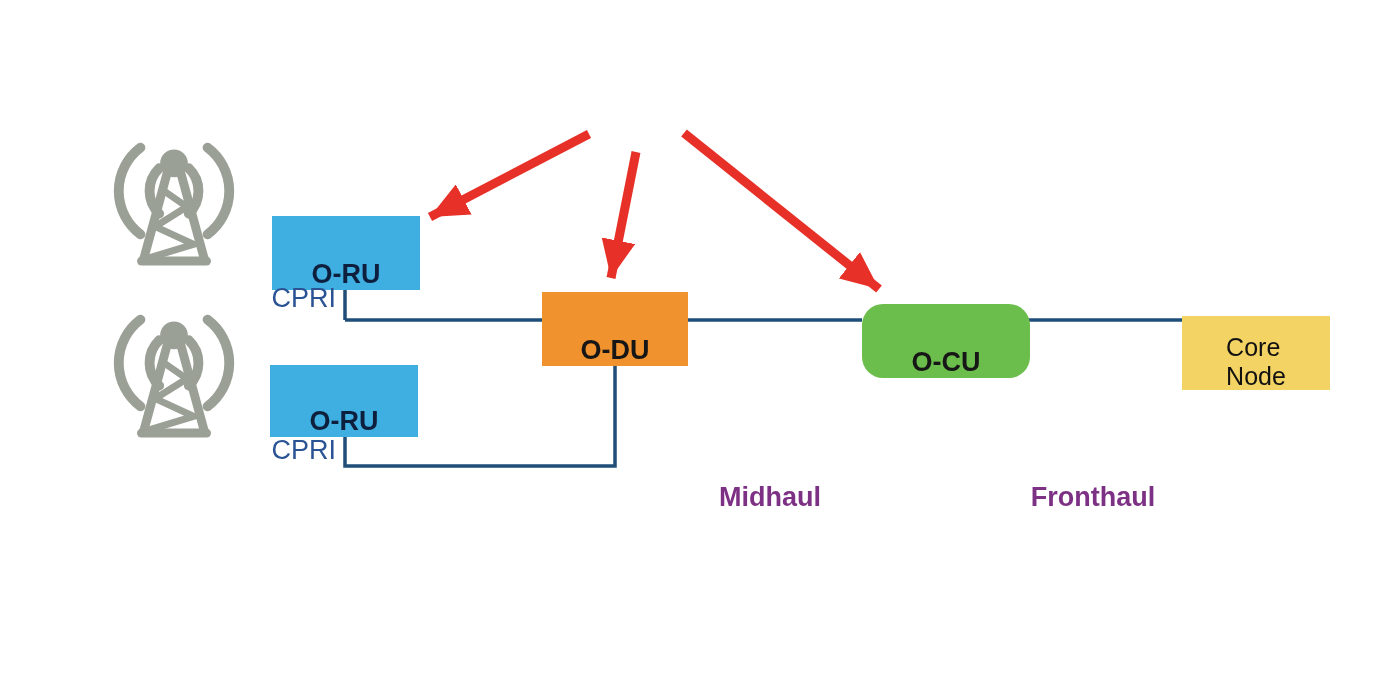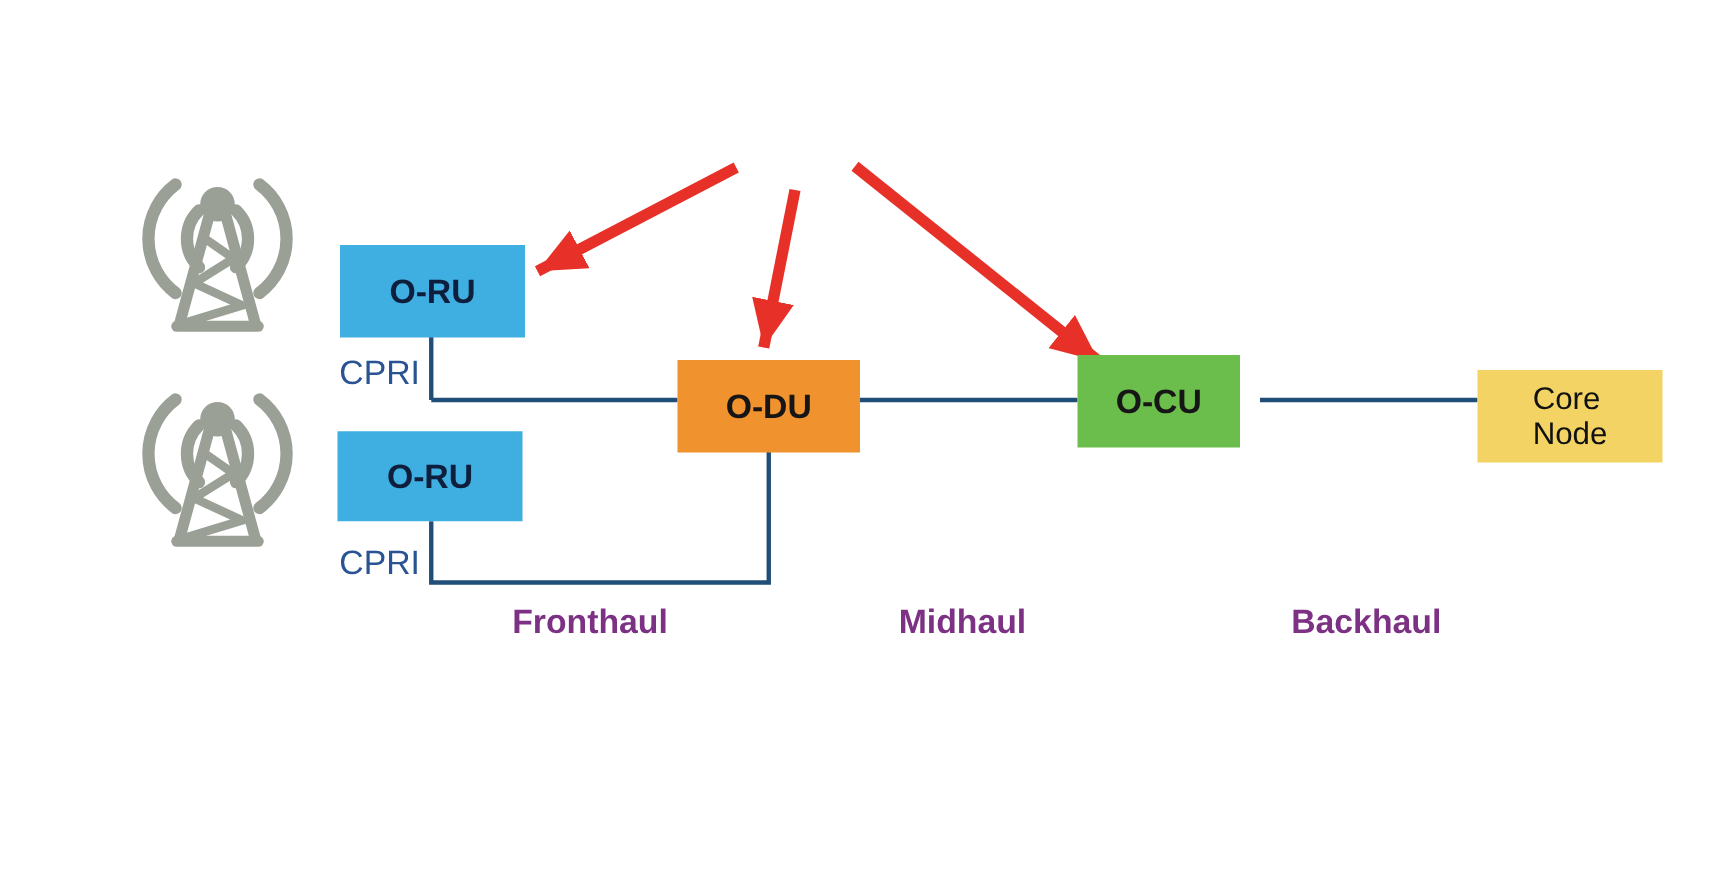--- a/index.html
+++ b/index.html
@@ -18,26 +18,26 @@
   html,body{width:1379px;height:698px;background:#ffffff;overflow:hidden;
     font-family:"Liberation Sans", sans-serif;}
   .stage{position:relative;width:1379px;height:698px;background:#ffffff;}
 
   .layer-svg{position:absolute;left:0;top:0;width:1379px;height:698px;}
 
   .connector{stroke:var(--connector);stroke-width:3.5;fill:none;}
   .arrow-shaft{stroke:var(--open-red);stroke-width:9;fill:none;stroke-linecap:butt;}
   .arrow-head-poly{fill:var(--open-red);}
 
-  .node{position:absolute;display:flex;align-items:center;justify-content:center;
-    color:var(--node-text);font-weight:bold;font-size:27px;}
+  .node{position:absolute;display:flex;align-items:flex-end;justify-content:center;
+    color:var(--node-text);font-weight:bold;font-size:27px;margin-top:20px;}
   .node-oru-top{left:272px;top:196px;width:148px;height:74px;background:var(--oru-fill);color:#0E1F3D;}
   .node-oru-bottom{left:270px;top:345px;width:148px;height:72px;background:var(--oru-fill);color:#0E1F3D;}
-  .node-odu{left:542px;top:288px;width:146px;height:74px;background:var(--odu-fill);color:#161616;}
-  .node-ocu{left:862px;top:284px;width:130px;height:74px;background:var(--ocu-fill);color:#161616;}
+  .node-odu{left:542px;top:272px;width:146px;height:74px;background:var(--odu-fill);color:#161616;}
+  .node-ocu{left:862px;top:284px;width:168px;height:74px;background:var(--ocu-fill);color:#161616;border-radius:21px;}
   .node-core{left:1182px;top:296px;width:148px;height:74px;background:var(--core-fill);
     color:#111111;font-weight:normal;font-size:25px;}
   .node-core .core-lines{text-align:left;line-height:1.14;}
 
   .cpri-label{position:absolute;width:78px;text-align:right;color:var(--cpri-text);
     font-size:27px;font-weight:normal;}
   .cpri-top{left:258px;top:283px;}
   .cpri-bottom{left:258px;top:435px;}
 
   .open-label{position:absolute;left:559px;top:106px;width:150px;text-align:center;
@@ -126,17 +126,16 @@
     <div class="core-lines">
       <div>Core</div>
       <div>Node</div>
     </div>
   </div>
 
   <div class="cpri-label cpri-top">CPRI</div>
   <div class="cpri-label cpri-bottom">CPRI</div>
 
 
-  <div class="segment-label segment-fronthaul">Fronthaul</div>
   <div class="segment-label segment-midhaul">Midhaul</div>
-  <div class="segment-label segment-backhaul">Backhaul</div>
+  <div class="segment-label segment-backhaul">Fronthaul</div>
 
 </div>
 
 </body></html>

